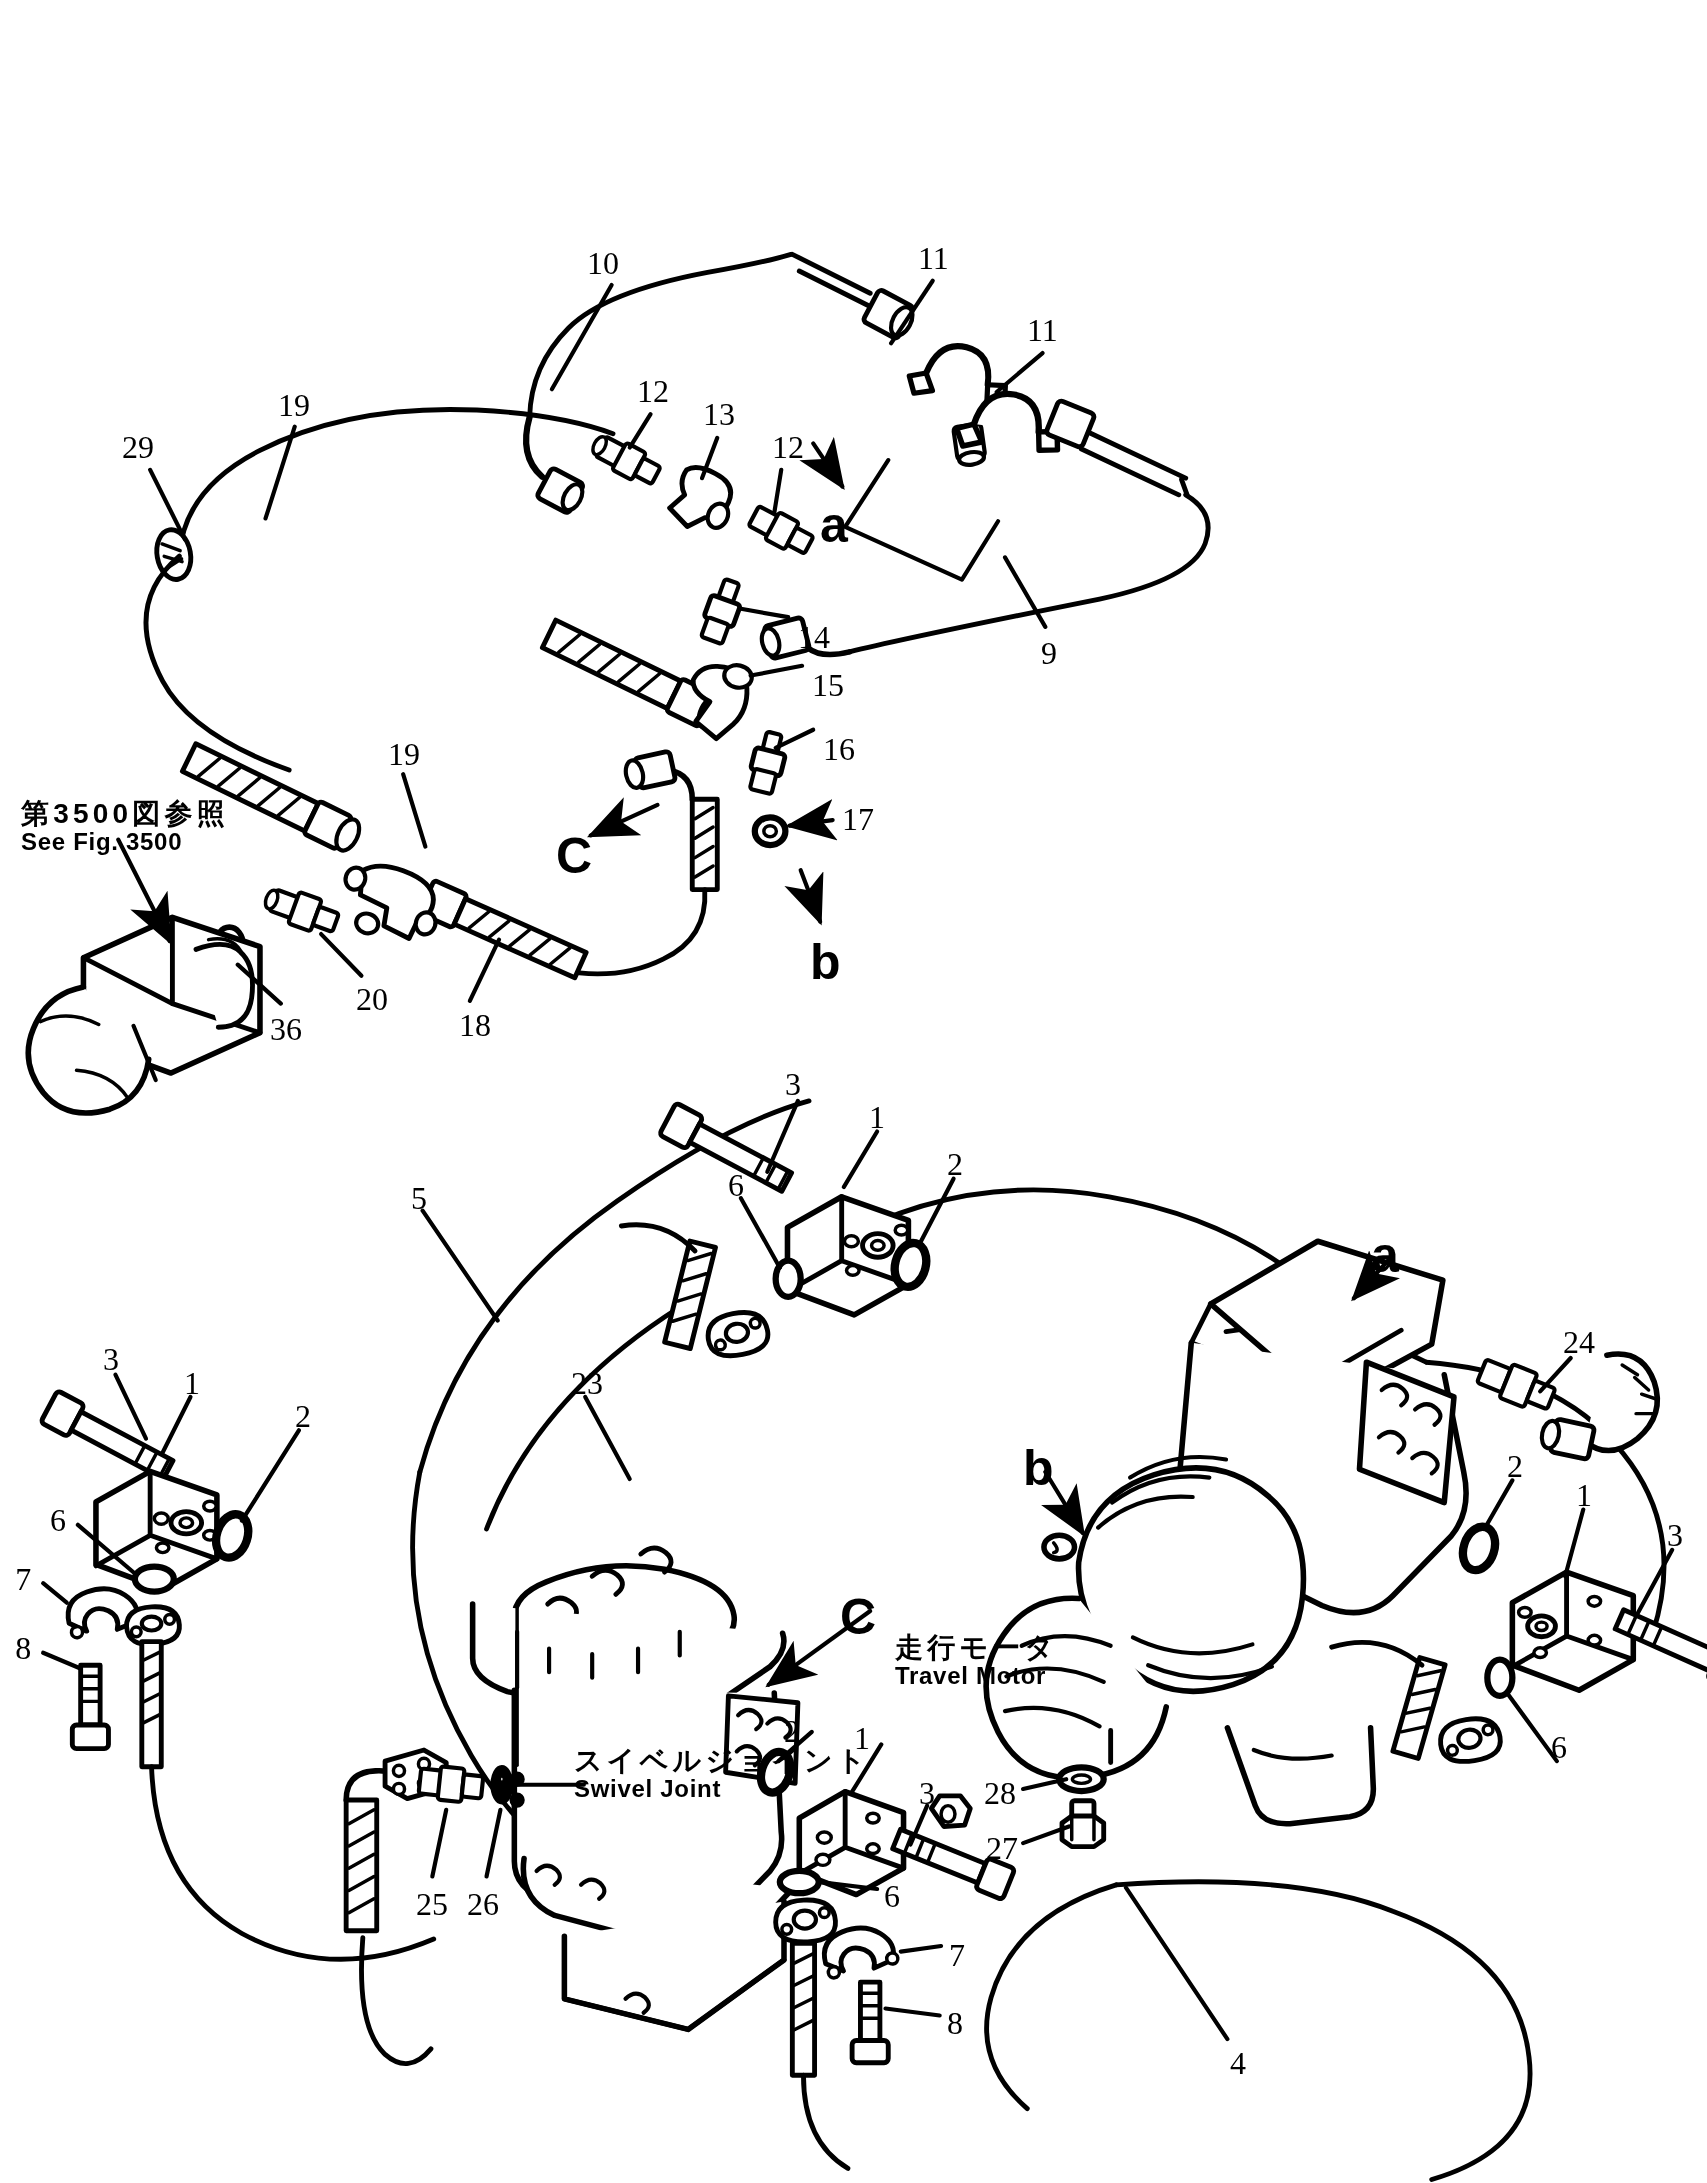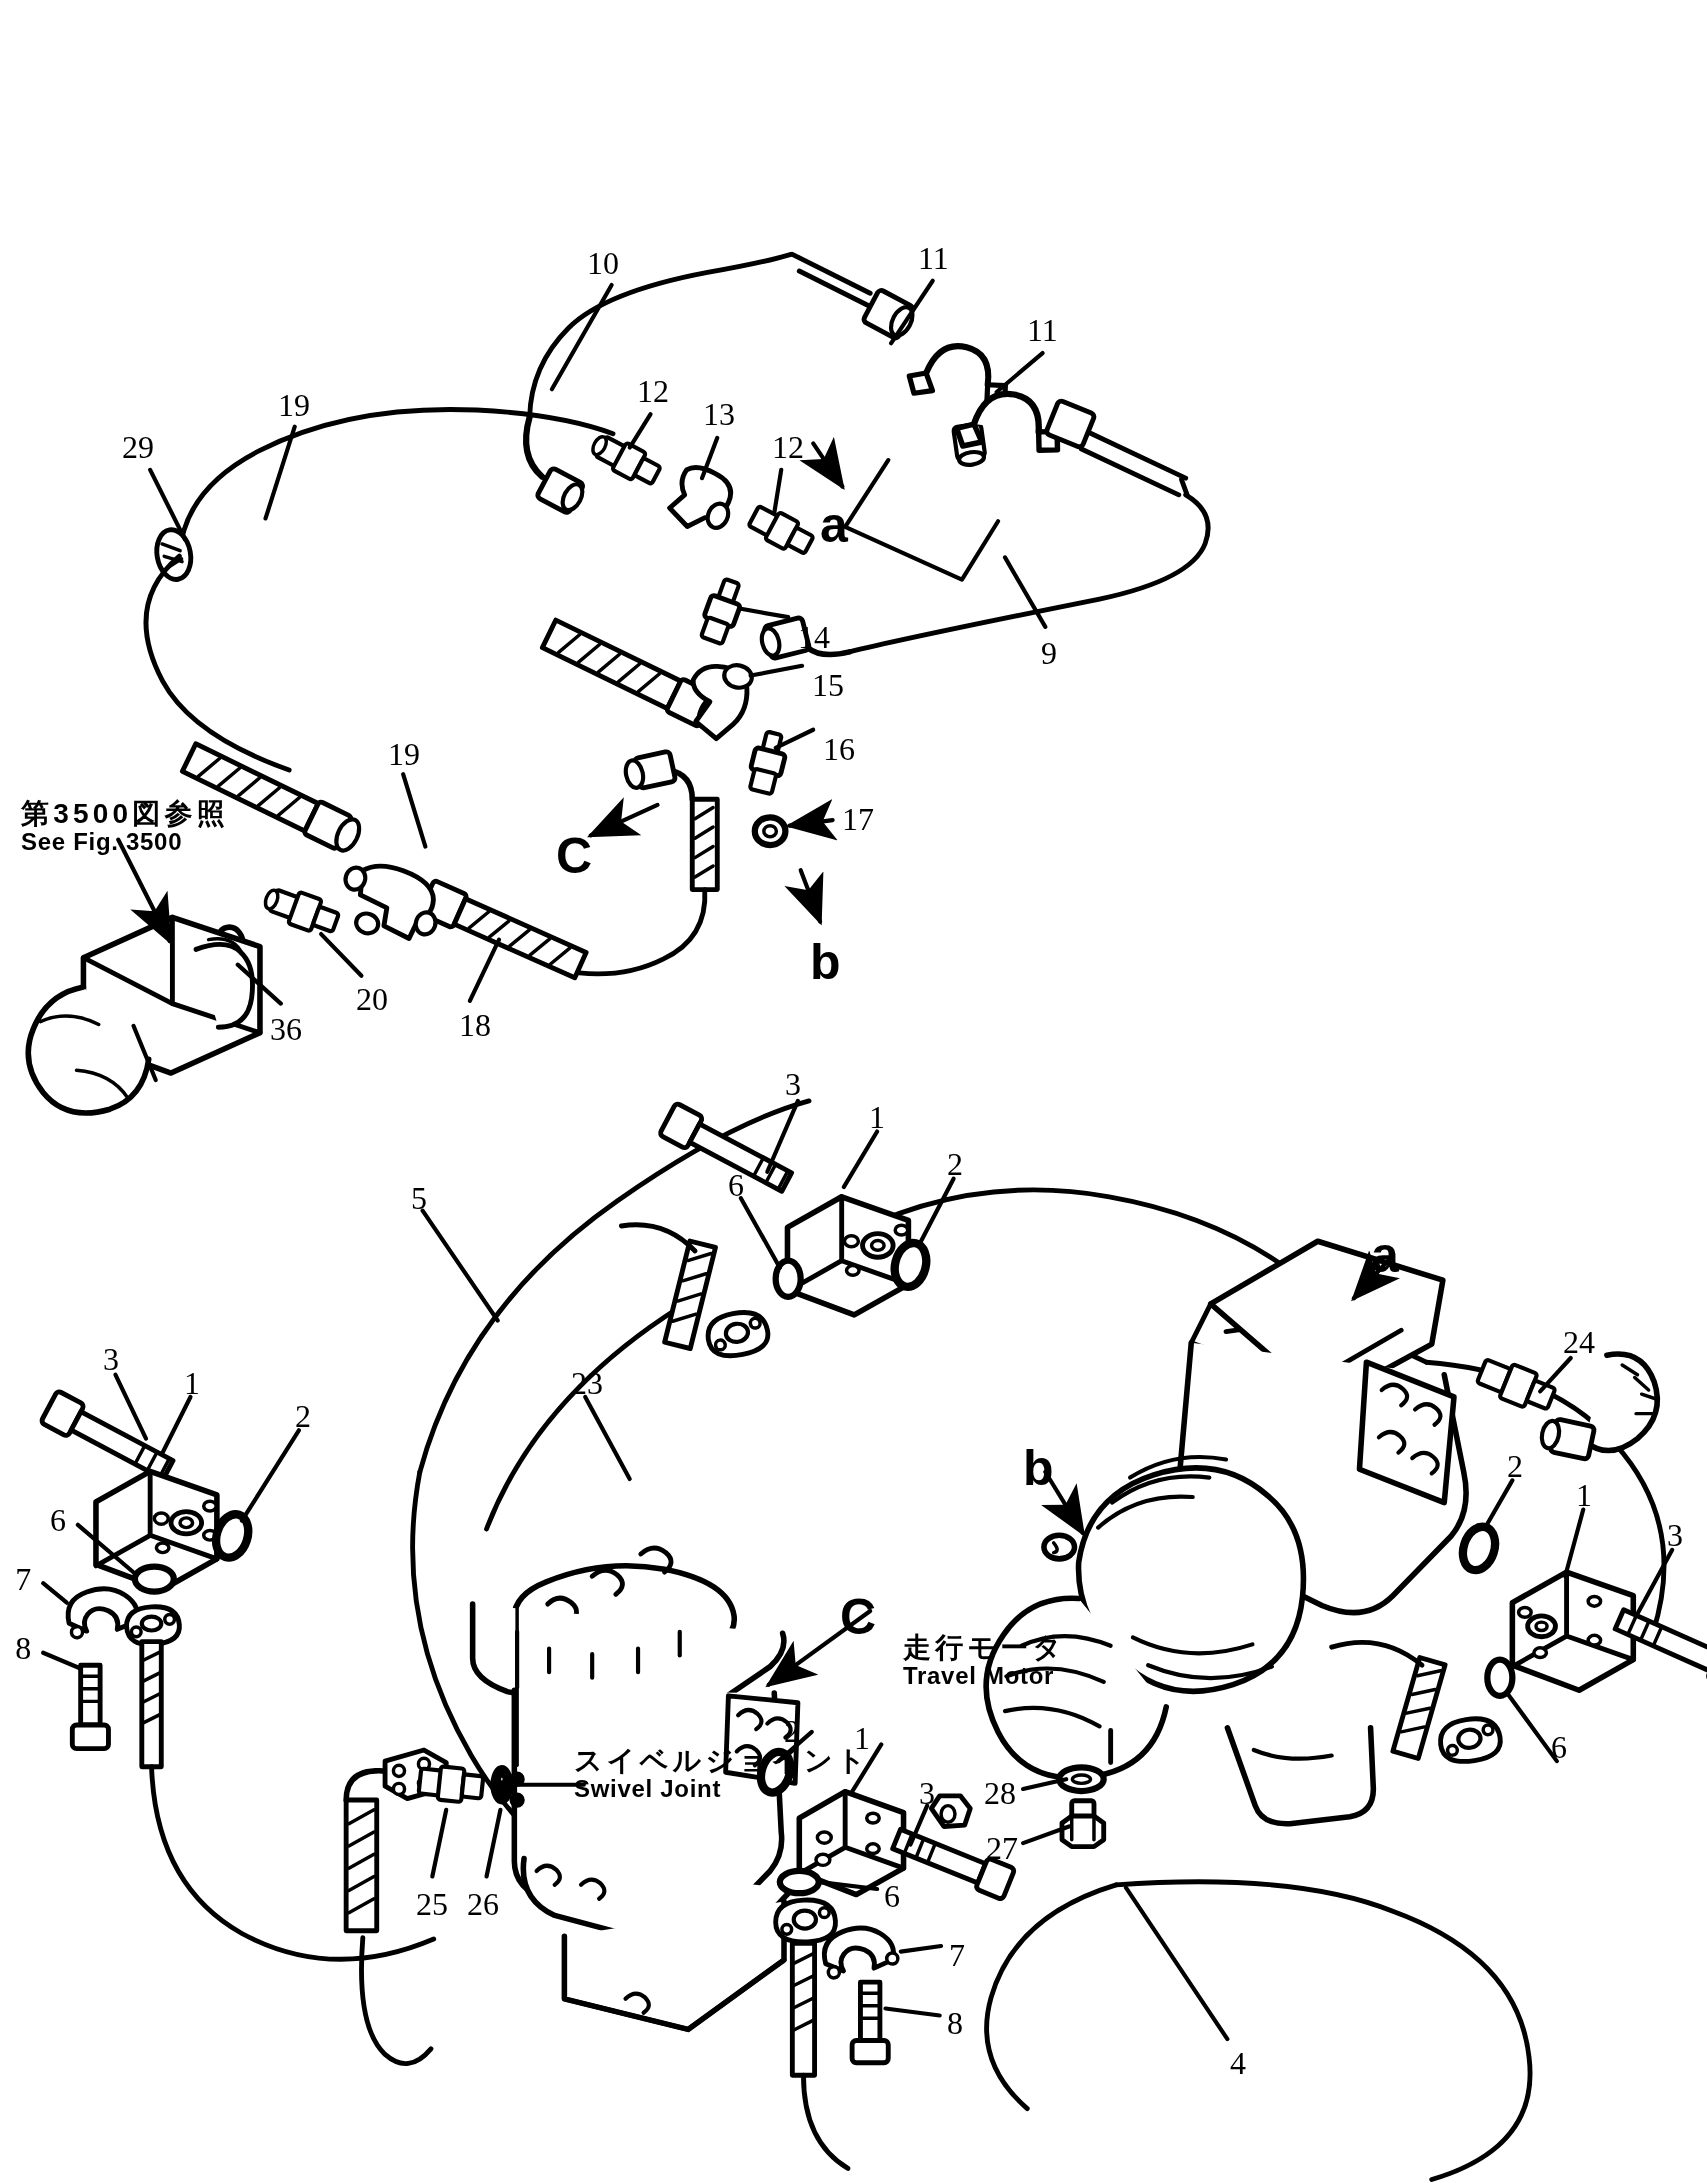--- a/index.html
+++ b/index.html
@@ -618,21 +618,21 @@
   <div class="callout-txt" style="left:21px; top:798px;">
     <div class="jp">第3500図参照</div>
     <div class="en">See Fig. 3500</div>
   </div>
 
   <div class="callout-txt" style="left:553px; top:1745px;margin-left:21px;">
     <div class="jp">スイベルジョイント</div>
     <div class="en">Swivel  Joint</div>
   </div>
 
-  <div class="callout-txt" style="left:895px; top:1632px;margin-left:8px;">
+  <div class="callout-txt" style="left:895px; top:1632px;">
     <div class="jp">走行モータ</div>
     <div class="en">Travel  Motor</div>
   </div>
 
   <div id="numbers">
       <div class="lbl" style="left: 587px; top: 247px;">10</div>
       <div class="lbl" style="left: 918px; top: 242px;">11</div>
       <div class="lbl" style="left: 1027px; top: 314px;">11</div>
       <div class="lbl" style="left: 637px; top: 375px;">12</div>
       <div class="lbl" style="left: 703px; top: 398px;">13</div>

